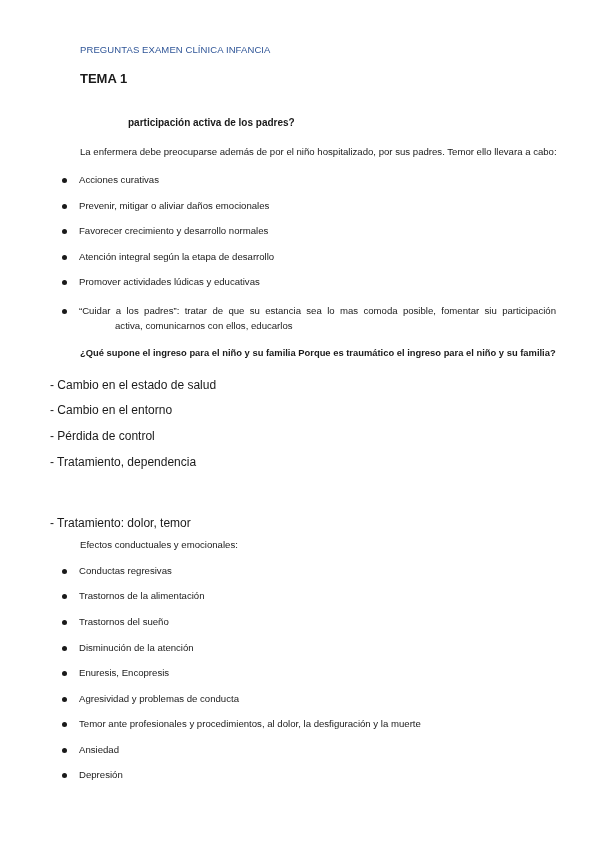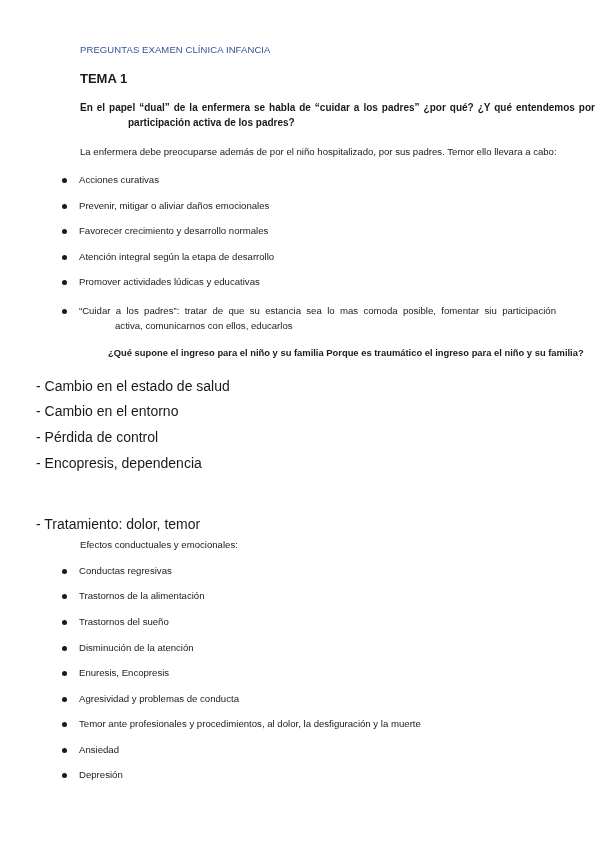--- a/index.html
+++ b/index.html
@@ -8,31 +8,30 @@
   .page { position: absolute; left: 0; top: 0; width: 600px; height: 848px; }
   .abs { position: absolute; white-space: nowrap; padding-left: 36px; }
   .header { left: 44px; top: 44px; font-size: 9.5px; color: #2f5597; letter-spacing: 0.1px; }
   .tema { left: 44px; top: 71px; font-size: 13px; font-weight: bold; }
   .q { font-size: 10px; font-weight: bold; }
   .p { font-size: 9.6px; }
   .bullet-item { position: absolute; left: 62px; font-size: 9.6px; }
   .bullet-item .dot { position: absolute; left: 0; top: 4px; width: 5px; height: 5px;
                       border-radius: 50%; background: #1a1a1a; }
   .bullet-item .txt { position: absolute; left: 17px; top: 0; white-space: nowrap; }
-  .dash-item { position: absolute; left: 36px; font-size: 14px; white-space: nowrap; text-align: right; }
+  .dash-item { position: absolute; left: 50px; font-size: 12px; white-space: nowrap; text-align: right; }
 </style>
 </head>
 <body>
 
 <div class="page">
 
   <div class="abs header">PREGUNTAS EXAMEN CLÍNICA INFANCIA</div>
   <div class="abs tema">TEMA 1</div>
 
-  <div class="abs q" style="left:44px; top:102px; width:512px; text-align-last:justify; text-align:justify; word-spacing:1.2px;">En el papel “dual” de la enfermera se habla de “cuidar a los padres” ¿por qué? ¿Y qué entendemos por</div>
   <div class="abs q" style="left:44px; top:117px;margin-left:48px;">participación activa de los padres?</div>
 
   <div class="abs p" style="left:44px; top:146px;">La enfermera debe preocuparse además de por el niño hospitalizado, por sus padres. Temor ello llevara a cabo:</div>
 
   <div class="bullet-item" style="top:174px;">
     <span class="dot"></span>
     <span class="txt">Acciones curativas</span>
   </div>
   <div class="bullet-item" style="top:200px;">
     <span class="dot"></span>
@@ -49,26 +48,26 @@
   <div class="bullet-item" style="top:276px;">
     <span class="dot"></span>
     <span class="txt">Promover actividades lúdicas y educativas</span>
   </div>
   <div class="bullet-item" style="top:305px;">
     <span class="dot"></span>
     <span class="txt" style="width:477px; text-align:justify; text-align-last:justify;">“Cuidar a los padres”: tratar de que su estancia sea lo mas comoda posible, fomentar siu participación</span>
   </div>
   <div class="abs p" style="left:79px; top:320px;text-align:center;">activa, comunicarnos con ellos, educarlos</div>
 
-  <div class="abs q" style="left:44px; top:347px; font-size:9.4px;margin-left:28px;">¿Qué supone el ingreso para el niño y su familia Porque es traumático el ingreso para el niño y su familia?</div>
+  <div class="abs q" style="left:44px; top:347px; font-size:9.4px;">¿Qué supone el ingreso para el niño y su familia Porque es traumático el ingreso para el niño y su familia?</div>
 
   <div class="dash-item" style="top:378px;">- Cambio en el estado de salud</div>
   <div class="dash-item" style="top:403px;">- Cambio en el entorno</div>
   <div class="dash-item" style="top:429px;">- Pérdida de control</div>
-  <div class="dash-item" style="top:455px;">- Encopresis, dependencia</div>
+  <div class="dash-item" style="top:455px;">- Tratamiento, dependencia</div>
   <div class="dash-item" style="top:480px;margin-top:36px;">- Tratamiento: dolor, temor</div>
 
   <div class="abs p" style="left:44px; top:539px;">Efectos conductuales y emocionales:</div>
 
   <div class="bullet-item" style="top:565px;">
     <span class="dot"></span>
     <span class="txt">Conductas regresivas</span>
   </div>
   <div class="bullet-item" style="top:590px;">
     <span class="dot"></span>

